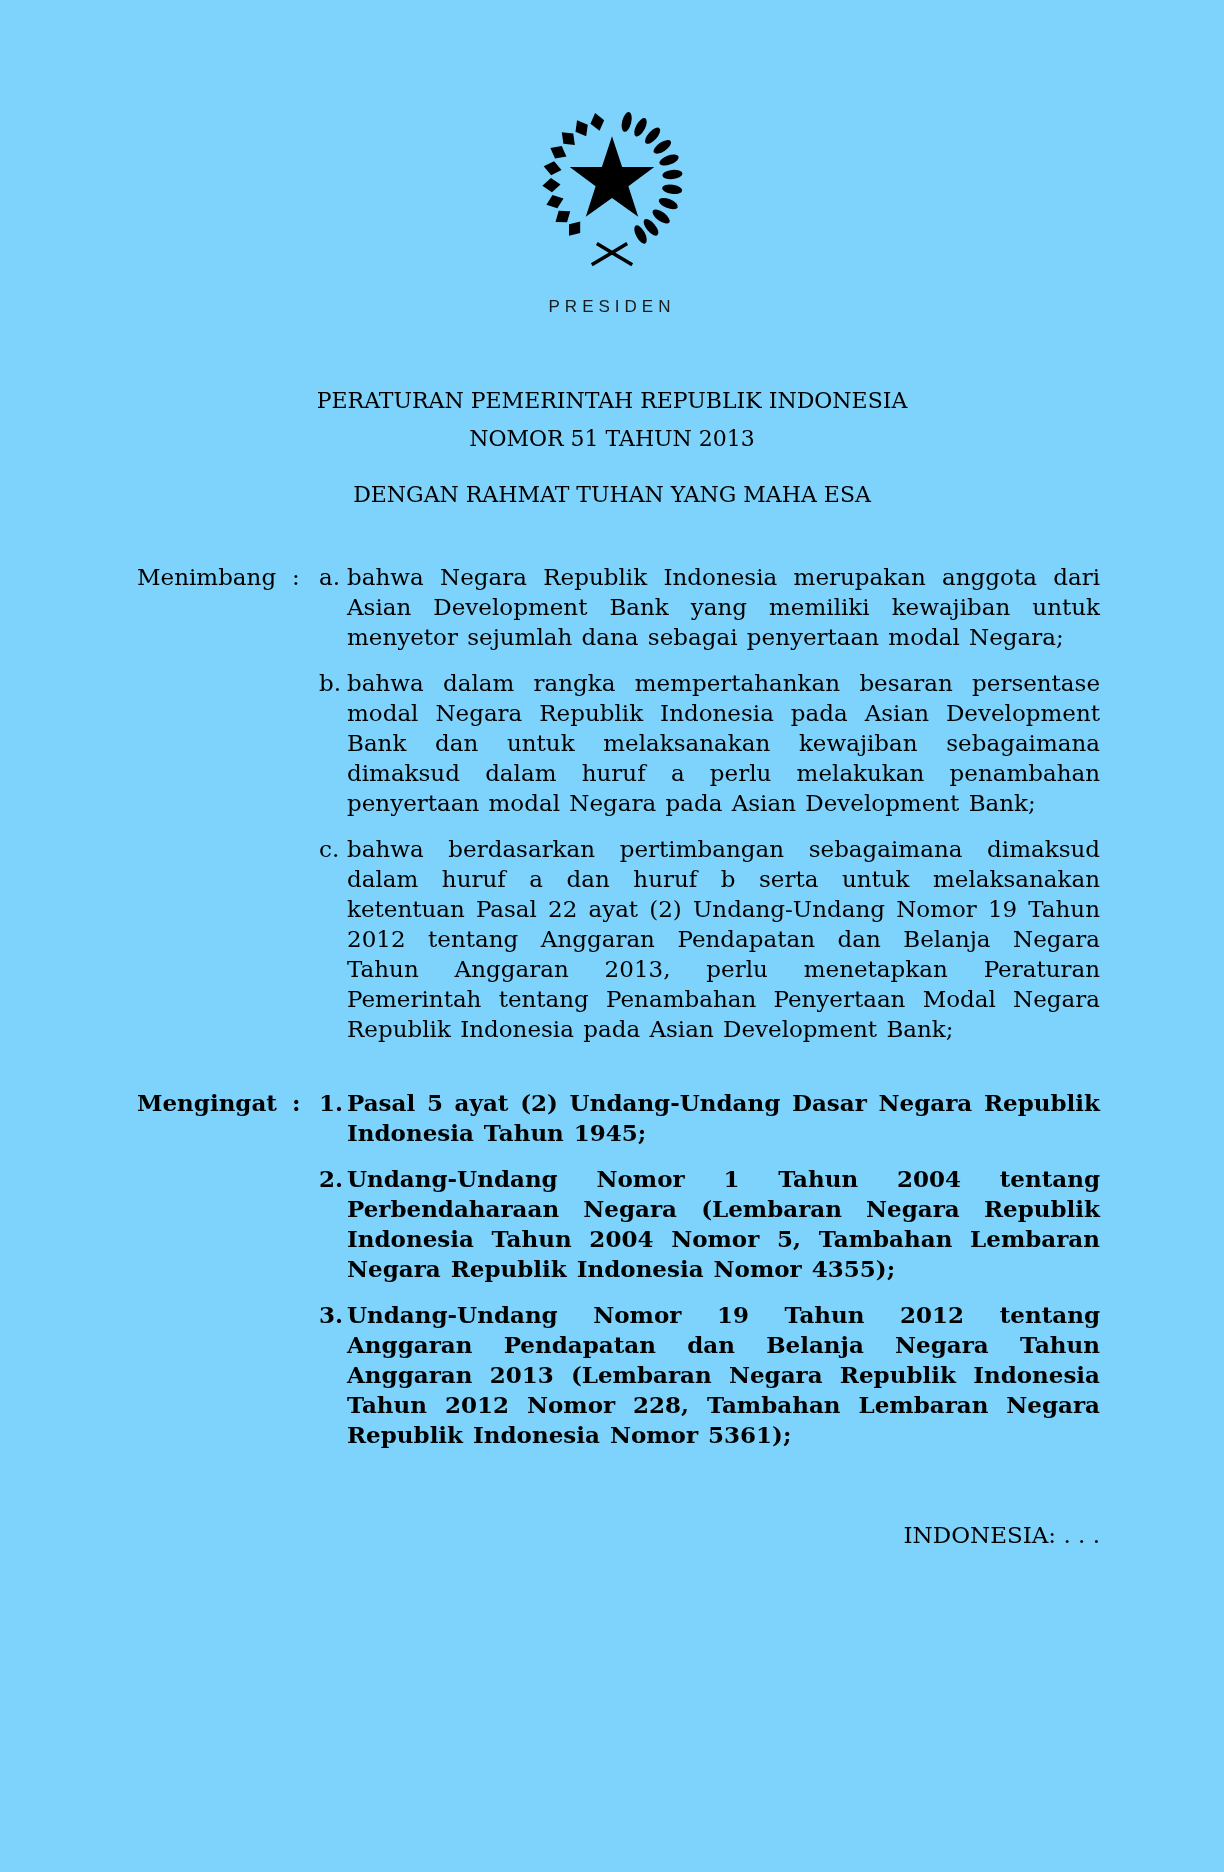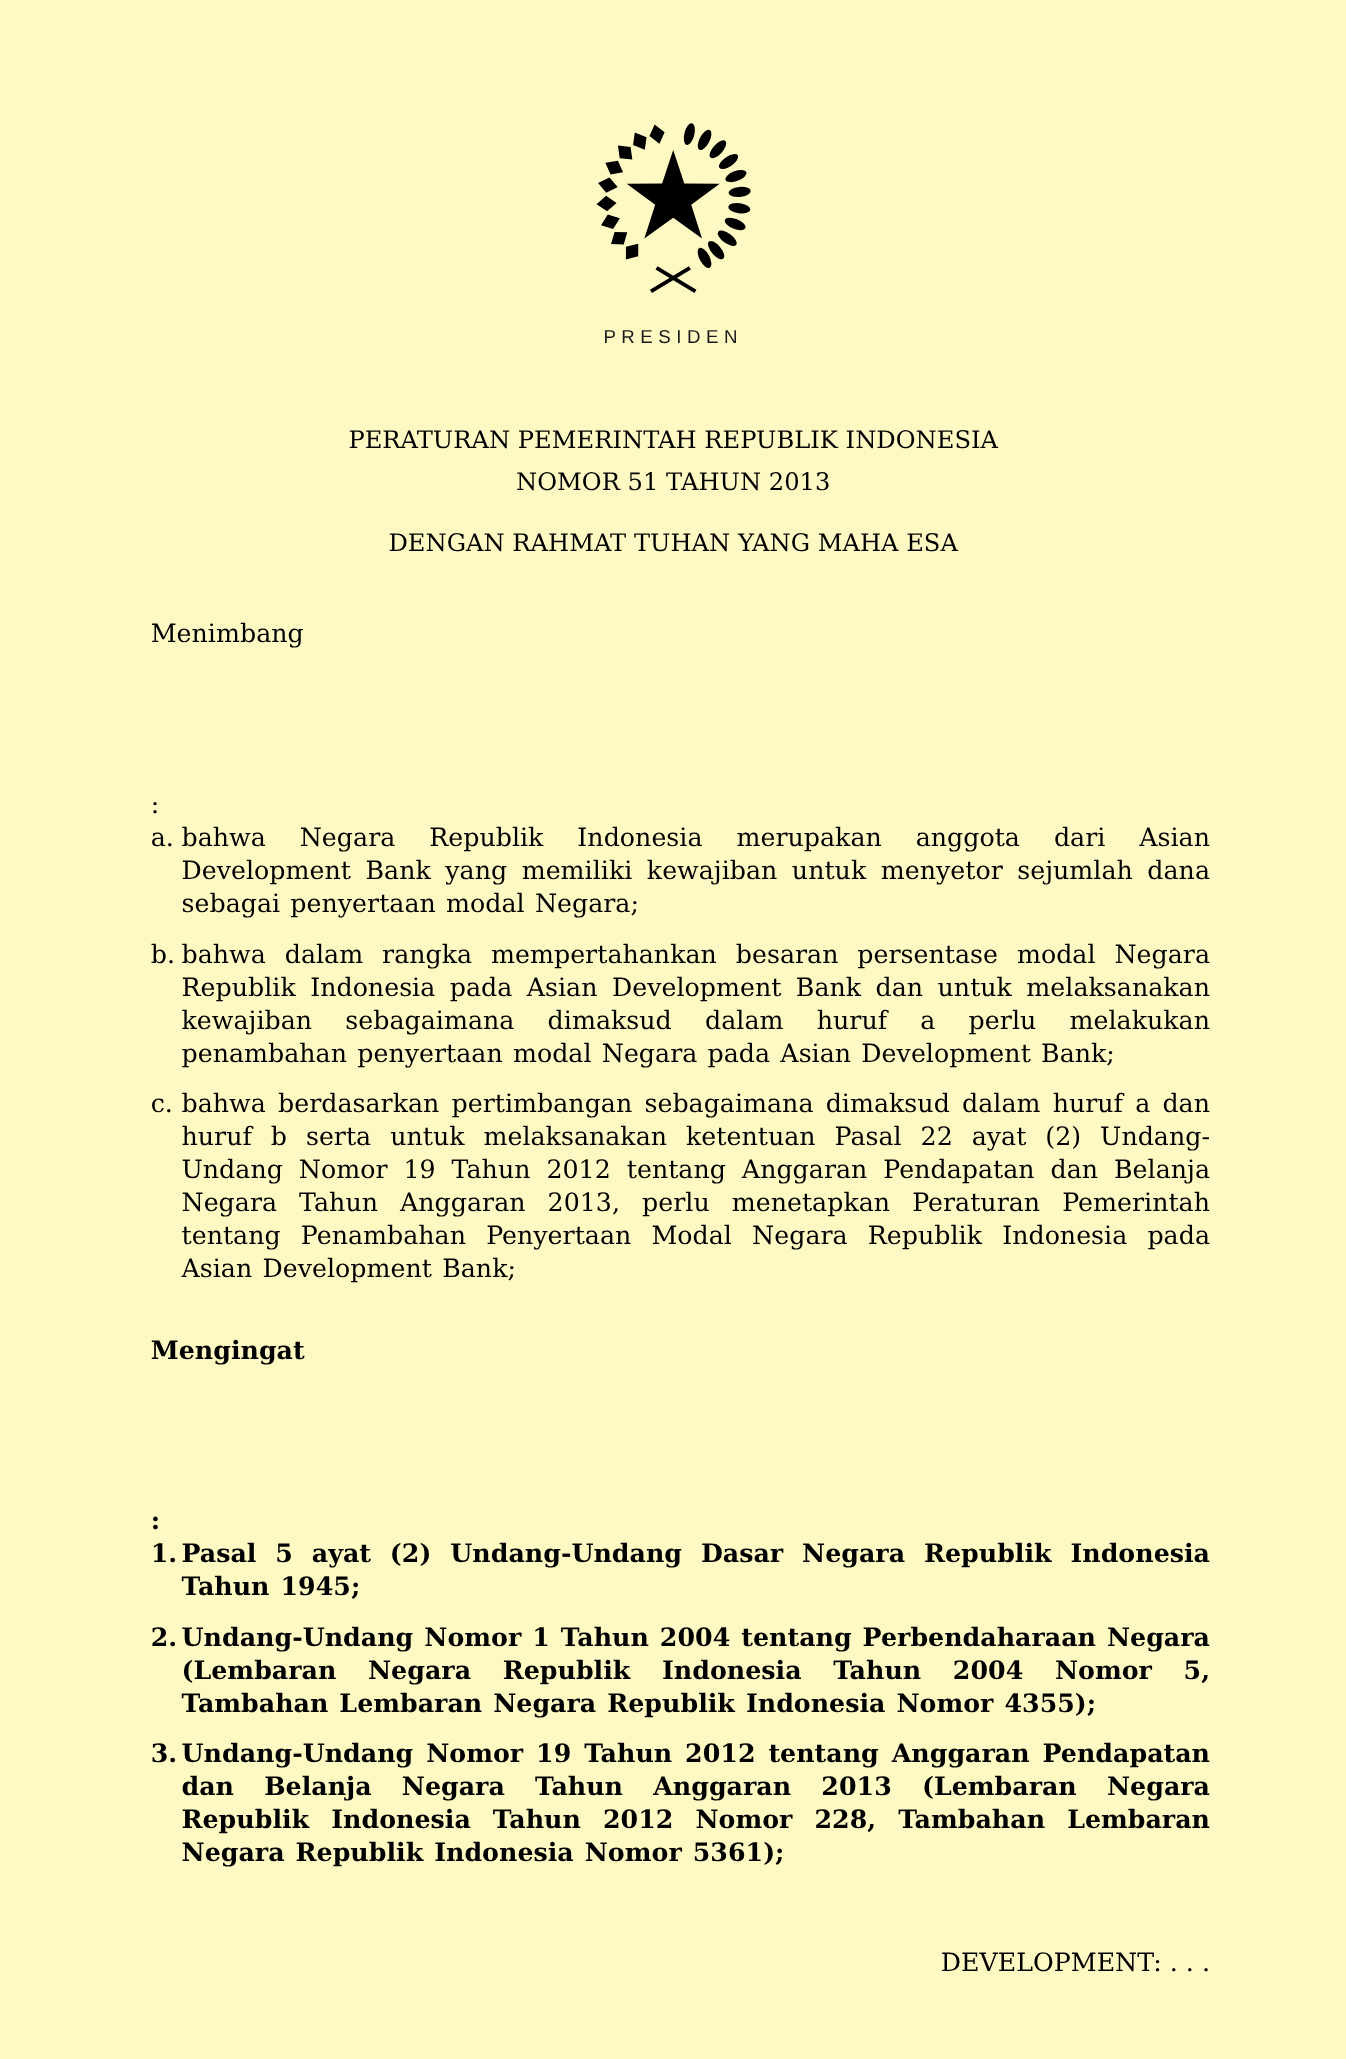--- a/index.html
+++ b/index.html
@@ -5,21 +5,21 @@
   html, body {
     margin: 0;
     padding: 0;
     background: #ffffff;
   }
   .page {
     position: relative;
     width: 1224px;
     height: 1872px;
     margin: 0 auto;
-    background: #fef9c3;
+    background: #7dd3fc;
     color: #000000;
     font-family: "DejaVu Serif", "Liberation Serif", serif;
     overflow: hidden;
     box-sizing: border-box;
   }
   
   .emblem-wrap {
     padding-top: 110px;
     text-align: center;
   }
@@ -50,21 +50,20 @@
   
   .doc-body {
     margin-left: 137px;
     width: 963px;
     font-size: 23px;
     line-height: 30px;
   }
   .section {
     display: flex;
     align-items: flex-start;
-    flex-direction: column;
   }
   .section-menimbang { margin-top: 52px; }
   .section-mengingat { margin-top: 44px; font-weight: bold; }
   .sec-label { width: 155px; flex: 0 0 155px; }
   .sec-colon { width: 27px;  flex: 0 0 27px; }
   .sec-items { flex: 1 1 auto; }
   .list-item {
     display: flex;
     align-items: flex-start;
     margin-bottom: 16px;
@@ -171,15 +170,15 @@
         </div>
         <div class="list-item">
           <div class="item-marker">3.</div>
           <div class="item-text">Undang-Undang Nomor 19 Tahun 2012 tentang Anggaran Pendapatan dan Belanja Negara Tahun Anggaran 2013 (Lembaran Negara Republik Indonesia Tahun 2012 Nomor 228, Tambahan Lembaran Negara Republik Indonesia Nomor 5361);</div>
         </div>
       </div>
     </div>
 
   </div>
 
-  <div class="footer-line">DEVELOPMENT: . . .</div>
+  <div class="footer-line">INDONESIA: . . .</div>
 
 </div>
 
 </body></html>

